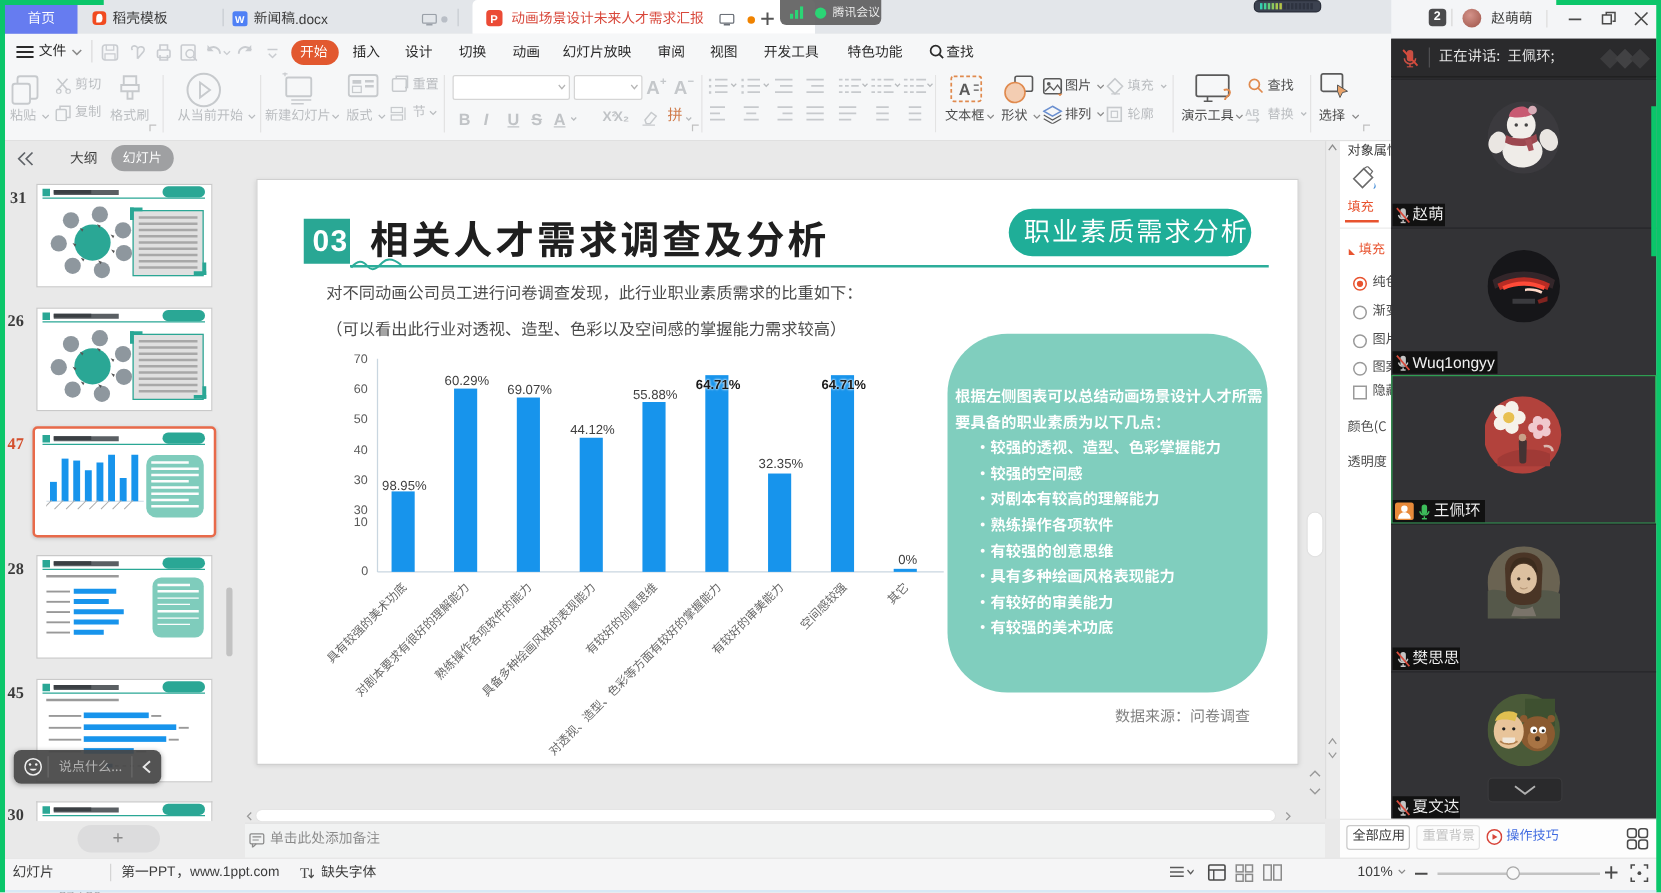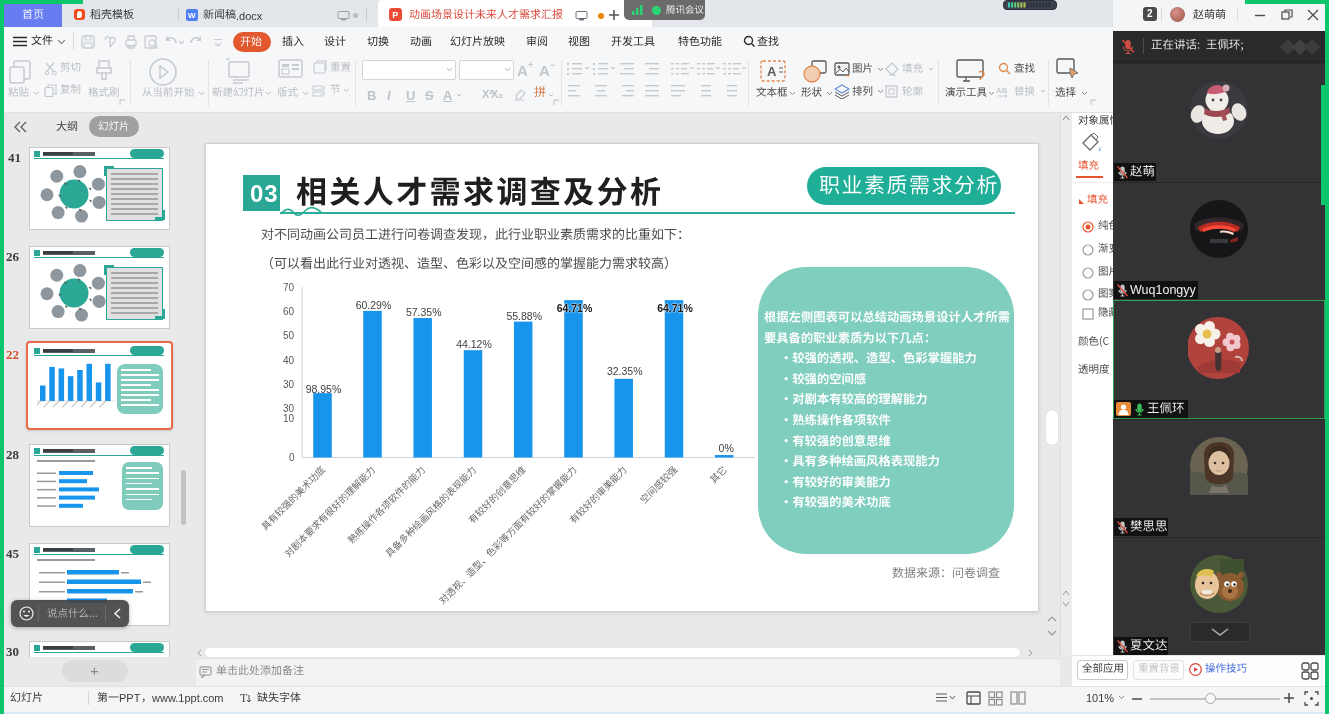--- a/index.html
+++ b/index.html
@@ -1000,21 +1000,21 @@
       </g>
     </svg>
     <div style="position:absolute;left:89px;top:116px;width:50px;height:21px;background:#9fa0a2;border-radius:10.5px"></div>
     <svg class="t " style="left:98px;top:121px;" width="33" height="14">
       <g transform="translate(0,8.82) scale(0.0105,-0.0105)" fill="#fff">
         <use href="#gr5e7b" x="0"></use>
         <use href="#gr706f" x="1000"></use>
         <use href="#gr7247" x="2000"></use>
       </g>
     </svg>
-    <div style="position:absolute;left:8px;top:150px;font:700 13px 'Liberation Sans',sans-serif;color:#3c3c3c;letter-spacing:0px;white-space:nowrap;font-family:'Liberation Serif',serif">41</div>
+    <div style="position:absolute;left:8px;top:150px;font:700 13px 'Liberation Sans',sans-serif;color:#3c3c3c;letter-spacing:0px;white-space:nowrap;font-family:'Liberation Serif',serif">31</div>
     <div style="position:absolute;left:29px;top:147px;width:141px;height:83px;background:#fff;border:1px solid #c9c9c9"></div>
     <div style="position:absolute;left:34px;top:151px;width:6px;height:6px;background:#2aa795"></div>
     <div style="position:absolute;left:43px;top:152px;width:52px;height:4px;background:#5a5f63"></div>
     <div style="position:absolute;left:43px;top:152px;width:30px;height:3px;background:#3a3f43"></div>
     <div style="position:absolute;left:130px;top:149px;width:34px;height:9px;background:#2aa795;border-radius:4.5px"></div>
     <div style="position:absolute;left:34px;top:158px;width:130px;height:1px;background:#2aa795"></div>
     <svg style="position:absolute;left:37px;top:165px" width="90" height="62">
       <circle cx="37" cy="29" r="14.5" fill="#2aa795"></circle>
       <circle cx="62.104" cy="37.4669" r="6.5" fill="#8e979e"></circle>
       <path d="M51.8764 34.5219l3 1-1 2z" fill="#555"></path>
@@ -1076,21 +1076,21 @@
     <div style="position:absolute;left:162px;top:309px;width:3px;height:10px;background:#2aa795"></div>
     <div style="position:absolute;left:111px;top:272px;width:47px;height:1.5px;background:#a8a8a8"></div>
     <div style="position:absolute;left:111px;top:277px;width:47px;height:1.5px;background:#a8a8a8"></div>
     <div style="position:absolute;left:111px;top:282px;width:47px;height:1.5px;background:#a8a8a8"></div>
     <div style="position:absolute;left:111px;top:287px;width:47px;height:1.5px;background:#a8a8a8"></div>
     <div style="position:absolute;left:111px;top:292px;width:47px;height:1.5px;background:#a8a8a8"></div>
     <div style="position:absolute;left:111px;top:297px;width:47px;height:1.5px;background:#a8a8a8"></div>
     <div style="position:absolute;left:111px;top:302px;width:47px;height:1.5px;background:#a8a8a8"></div>
     <div style="position:absolute;left:111px;top:307px;width:47px;height:1.5px;background:#a8a8a8"></div>
     <div style="position:absolute;left:111px;top:312px;width:47px;height:1.5px;background:#a8a8a8"></div>
-    <div style="position:absolute;left:6px;top:347px;font:700 13px 'Liberation Sans',sans-serif;color:#d4502e;letter-spacing:0px;white-space:nowrap;font-family:'Liberation Serif',serif">22</div>
+    <div style="position:absolute;left:6px;top:347px;font:700 13px 'Liberation Sans',sans-serif;color:#d4502e;letter-spacing:0px;white-space:nowrap;font-family:'Liberation Serif',serif">47</div>
     <div style="position:absolute;left:26px;top:341px;width:147px;height:89px;background:#fff;border:2.5px solid #e86a4a;border-radius:4px;box-shadow:0 1px 3px rgba(0,0,0,.15)"></div>
     <div style="position:absolute;left:29px;top:344px;width:141px;height:83px;background:#fff"></div>
     <div style="position:absolute;left:34px;top:348px;width:6px;height:6px;background:#2aa795"></div>
     <div style="position:absolute;left:43px;top:349px;width:52px;height:4px;background:#5a5f63"></div>
     <div style="position:absolute;left:43px;top:349px;width:30px;height:3px;background:#3a3f43"></div>
     <div style="position:absolute;left:130px;top:346px;width:34px;height:9px;background:#2aa795;border-radius:4.5px"></div>
     <div style="position:absolute;left:34px;top:355px;width:130px;height:1px;background:#2aa795"></div>
     <svg style="position:absolute;left:37px;top:361px" width="85" height="55">
       <path d="M0 40h78" stroke="#c5d5e2" stroke-width="0.7"></path>
       <rect x="3" y="24.5" width="5.5" height="15.5" fill="#1794ec"></rect>
@@ -1310,21 +1310,21 @@
     <div style="position:absolute;left:289px;top:452px;font:400 10px 'Liberation Sans',sans-serif;color:#595959;letter-spacing:0px;white-space:nowrap;text-align:right">0</div>
     <div style="position:absolute;left:283px;top:413px;font:400 10px 'Liberation Sans',sans-serif;color:#595959;letter-spacing:0px;white-space:nowrap;text-align:right">10</div>
     <div style="position:absolute;left:283px;top:403.36px;font:400 10px 'Liberation Sans',sans-serif;color:#595959;letter-spacing:0px;white-space:nowrap;text-align:right">30</div>
     <div style="position:absolute;left:283px;top:379.04px;font:400 10px 'Liberation Sans',sans-serif;color:#595959;letter-spacing:0px;white-space:nowrap;text-align:right">30</div>
     <div style="position:absolute;left:283px;top:354.72px;font:400 10px 'Liberation Sans',sans-serif;color:#595959;letter-spacing:0px;white-space:nowrap;text-align:left">40</div>
     <div style="position:absolute;left:283px;top:330.4px;font:400 10px 'Liberation Sans',sans-serif;color:#595959;letter-spacing:0px;white-space:nowrap;text-align:right">50</div>
     <div style="position:absolute;left:283px;top:306.08px;font:400 10px 'Liberation Sans',sans-serif;color:#595959;letter-spacing:0px;white-space:nowrap;text-align:right">60</div>
     <div style="position:absolute;left:283px;top:281.76px;font:400 10px 'Liberation Sans',sans-serif;color:#595959;letter-spacing:0px;white-space:nowrap;text-align:right">70</div>
     <div style="position:absolute;left:305.7px;top:382.5px;font:400 10.5px 'Liberation Sans',sans-serif;color:#404040;letter-spacing:0px;white-space:nowrap;">98.95%</div>
     <div style="position:absolute;left:355.7px;top:298.8px;font:400 10.5px 'Liberation Sans',sans-serif;color:#404040;letter-spacing:0px;white-space:nowrap;">60.29%</div>
-    <div style="position:absolute;left:405.9px;top:306px;font:400 10.5px 'Liberation Sans',sans-serif;color:#404040;letter-spacing:0px;white-space:nowrap;">57.35%</div>
+    <div style="position:absolute;left:405.9px;top:306px;font:400 10.5px 'Liberation Sans',sans-serif;color:#404040;letter-spacing:0px;white-space:nowrap;">69.07%</div>
     <div style="position:absolute;left:456.2px;top:338.2px;font:400 10.5px 'Liberation Sans',sans-serif;color:#404040;letter-spacing:0px;white-space:nowrap;">44.12%</div>
     <div style="position:absolute;left:506.4px;top:309.6px;font:400 10.5px 'Liberation Sans',sans-serif;color:#404040;letter-spacing:0px;white-space:nowrap;">55.88%</div>
     <div style="position:absolute;left:556.7px;top:302px;font:700 10.5px 'Liberation Sans',sans-serif;color:#1a1a1a;letter-spacing:0px;white-space:nowrap;text-shadow:0 0 2px #fff,0 0 2px #fff">64.71%</div>
     <div style="position:absolute;left:606.9px;top:365.4px;font:400 10.5px 'Liberation Sans',sans-serif;color:#404040;letter-spacing:0px;white-space:nowrap;">32.35%</div>
     <div style="position:absolute;left:657.2px;top:302px;font:700 10.5px 'Liberation Sans',sans-serif;color:#1a1a1a;letter-spacing:0px;white-space:nowrap;text-shadow:0 0 2px #fff,0 0 2px #fff">64.71%</div>
     <div style="position:absolute;left:718.6px;top:441.5px;font:400 10.5px 'Liberation Sans',sans-serif;color:#404040;letter-spacing:0px;white-space:nowrap;">0%</div>
     <svg class="t " style="left:0px;top:0px;left:239px;top:463px;transform-origin:85.5px 6px;transform:rotate(-45deg)" width="87" height="13">
       <g transform="translate(0,7.98) scale(0.0095,-0.0095)" fill="#666">
         <use href="#gr5177" x="0"></use>
         <use href="#gr6709" x="1000"></use>

